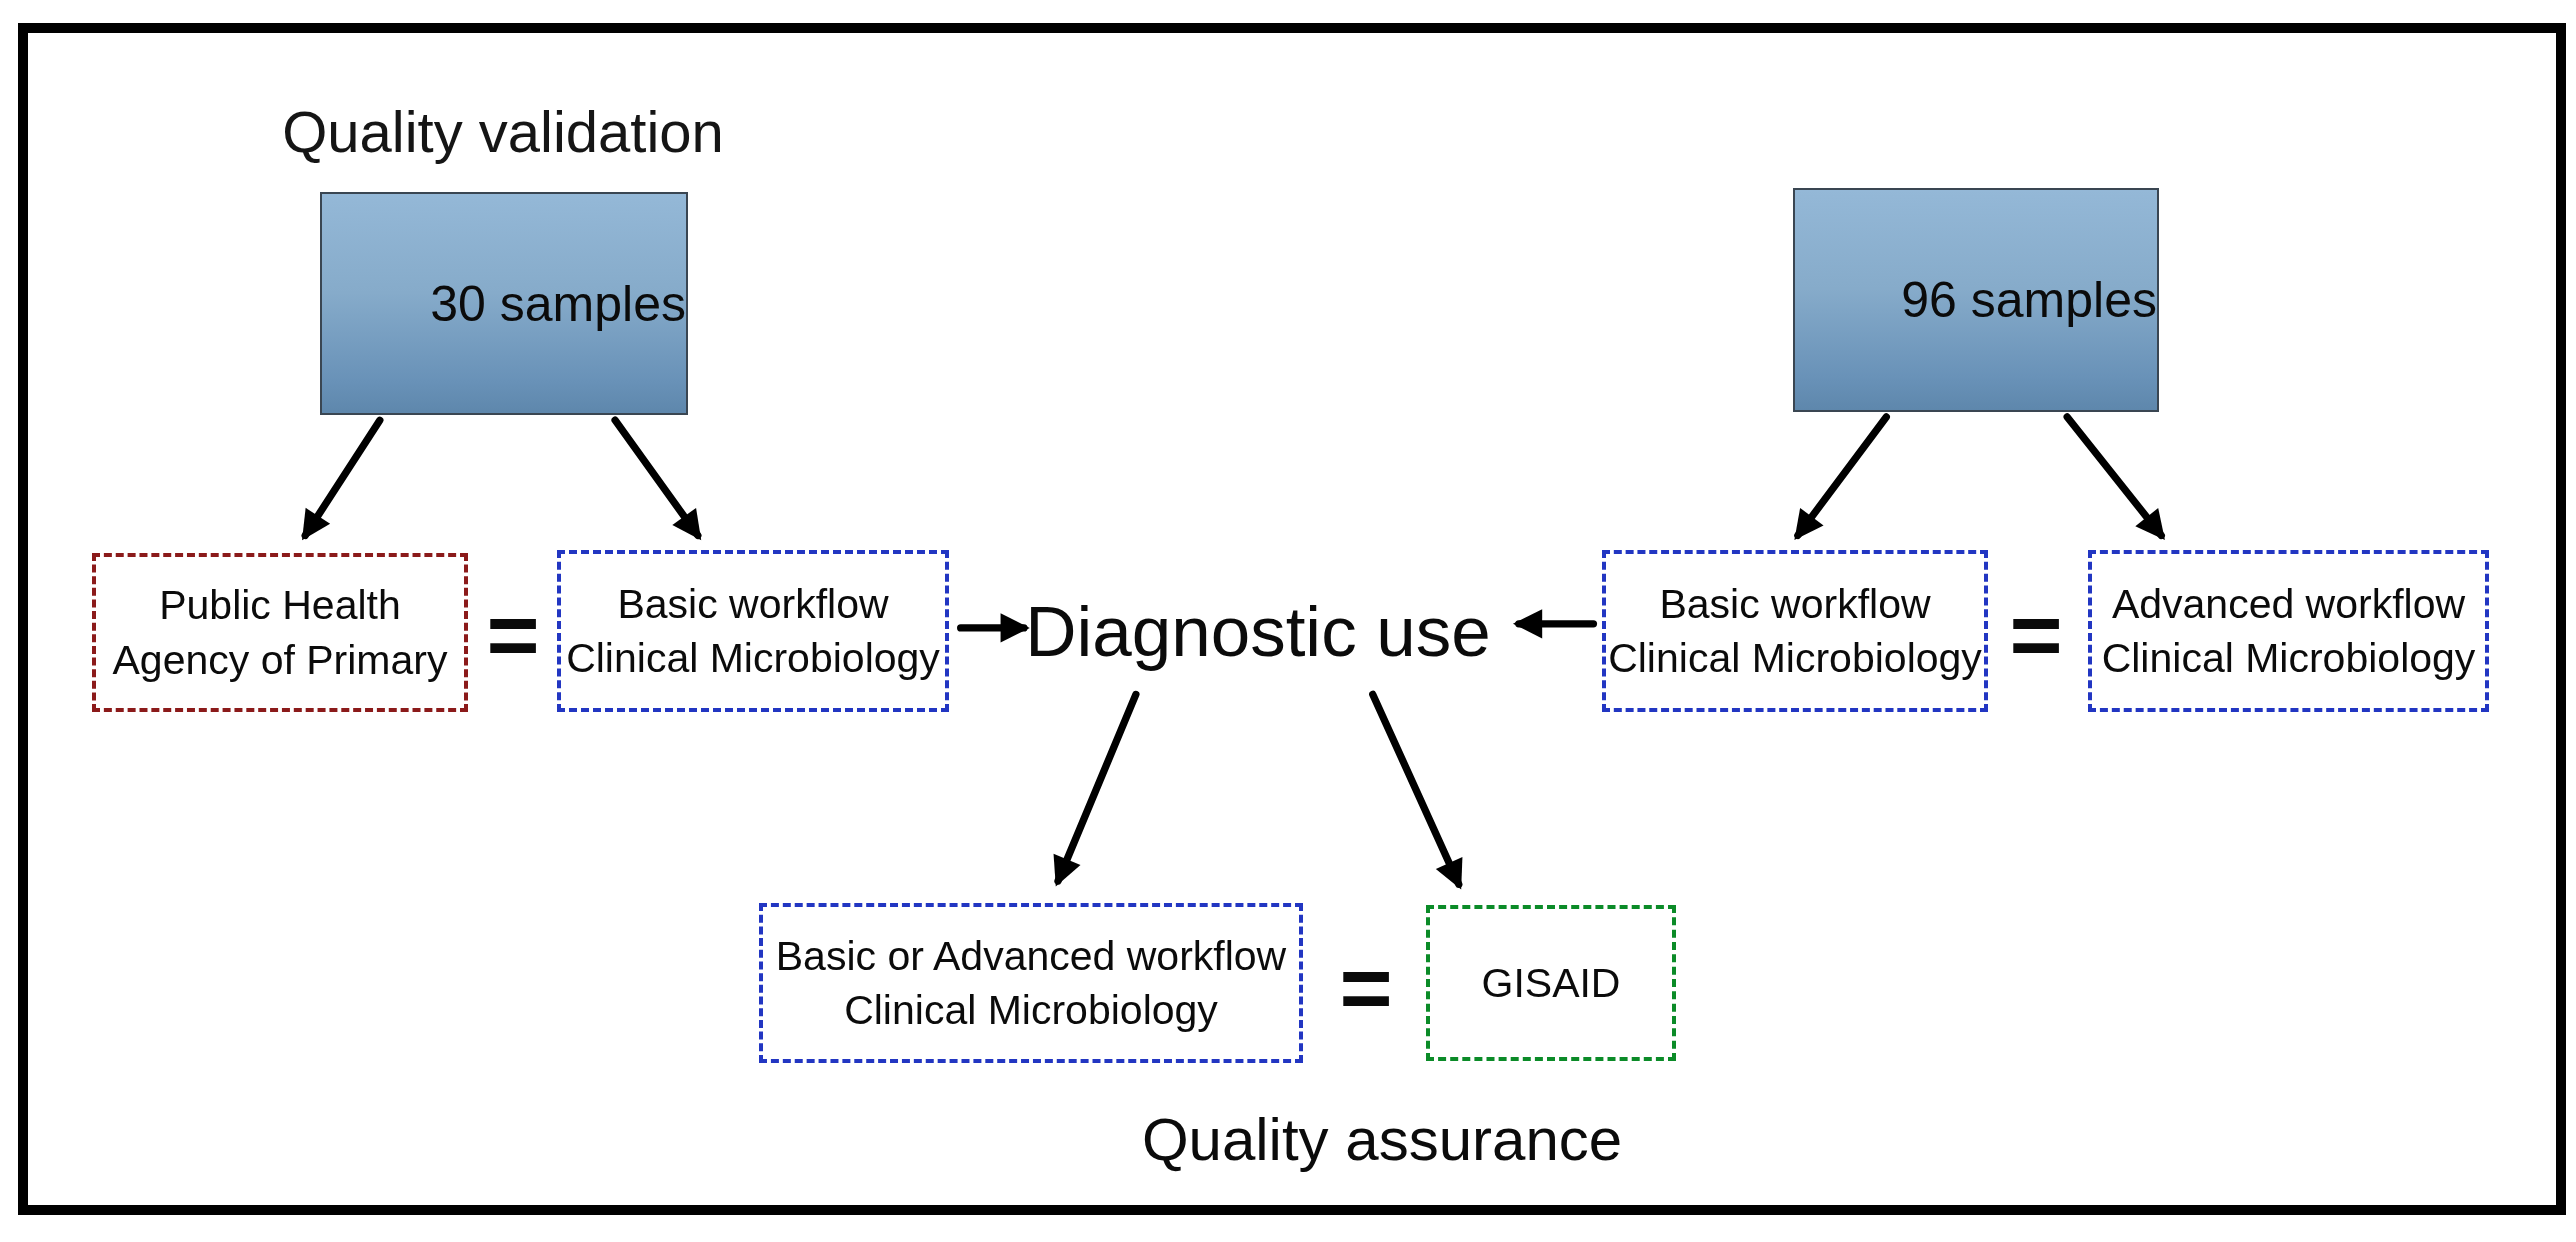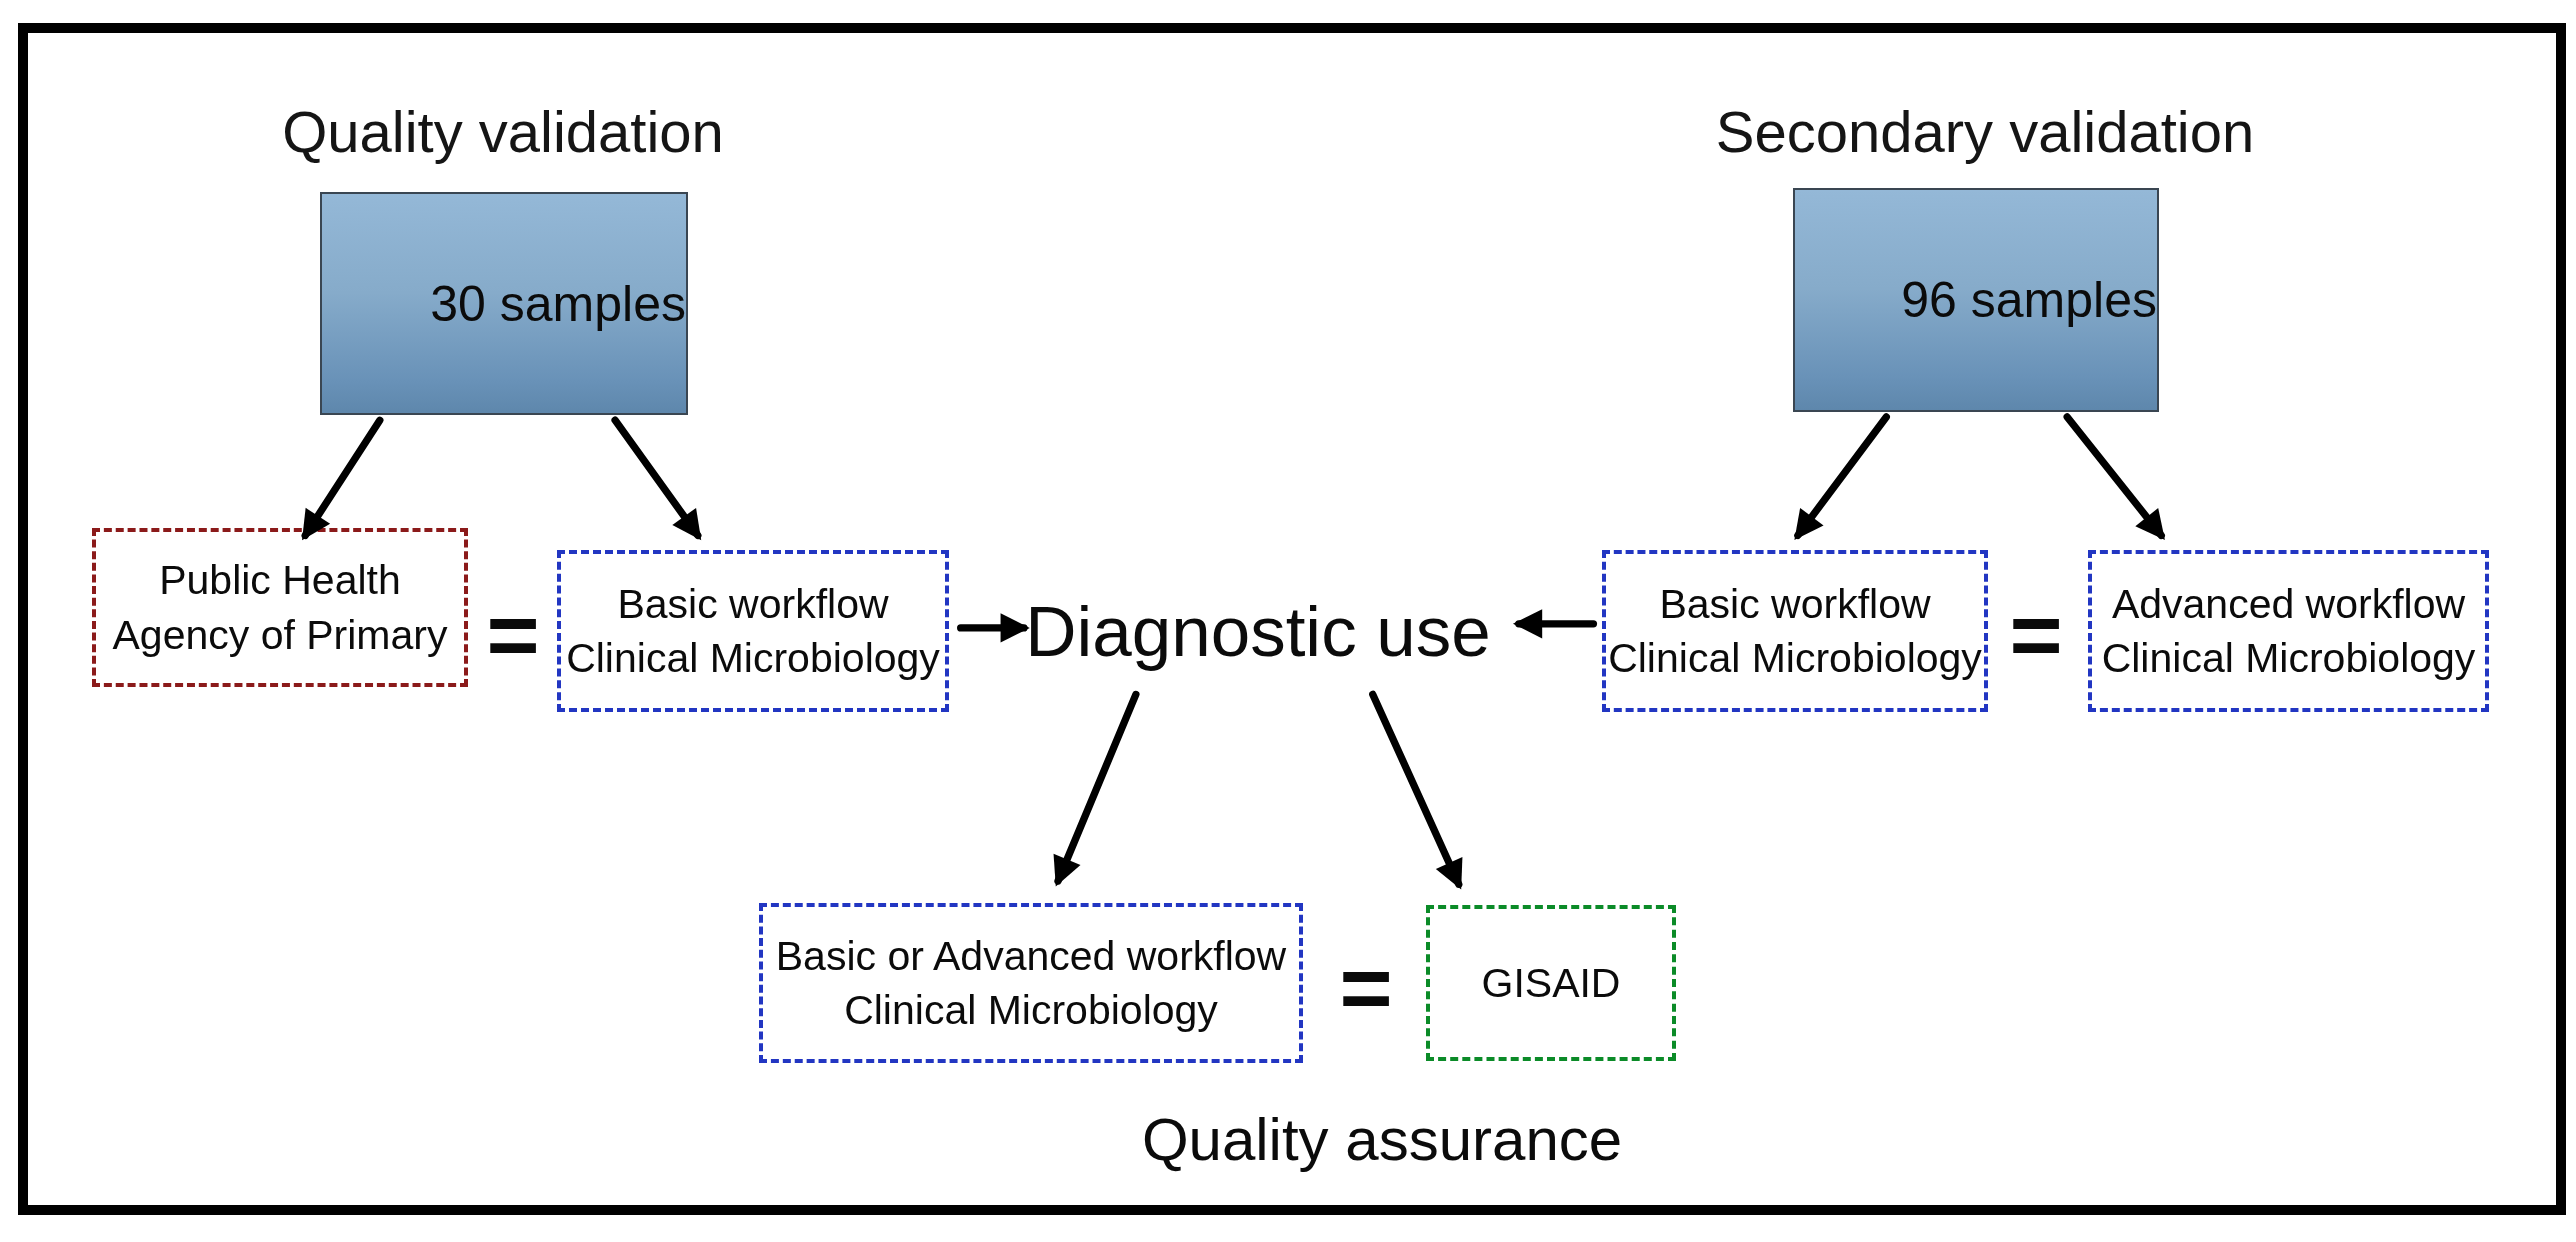--- a/index.html
+++ b/index.html
@@ -60,21 +60,21 @@
     font-size: 41px;
     line-height: 1.32;
     background: #ffffff;
     color: #0b0b0b;
     white-space: nowrap;
   }
   .dashed-red   { border: 4.9px dashed #8b1a1a; }
   .dashed-blue  { border: 4.9px dashed #2236c2; }
   .dashed-green { border: 4.9px dashed #0b8b28; }
 
-  #phas-box        { left: 92px;  top: 528px;  width: 376px; height: 159px; }
+  #phas-box        { left: 92px;  top: 553px;  width: 376px; height: 159px; }
   #basic-left-box  { left: 557px;  top: 550px;  width: 392px; height: 162px; }
   #basic-right-box { left: 1602px; top: 550px;  width: 386px; height: 162px; }
   #advanced-box    { left: 2088px; top: 550px;  width: 401px; height: 162px; }
   #basic-adv-box   { left: 759px;  top: 903px; width: 544px; height: 160px; }
   #gisaid-box      { left: 1426px; top: 905px; width: 250px; height: 156px; }
 
   .equals {
     position: absolute;
     transform: translate(-50%, -50%);
     font-size: 91px;
@@ -112,21 +112,20 @@
 </style>
 </head>
 <body>
 
 <div id="canvas">
 
   <div id="frame"></div>
 
   <div id="primary-title" class="section-title">Quality validation</div>
 
-  <div id="secondary-title" class="section-title">Secondary validation</div>
 
   <div id="samples-30-box" class="sample-box">
     <span>30 samples</span>
   </div>
 
   <div id="samples-96-box" class="sample-box">
     <span>96 samples</span>
   </div>
 
   <div id="phas-box" class="dashed-box dashed-red">

